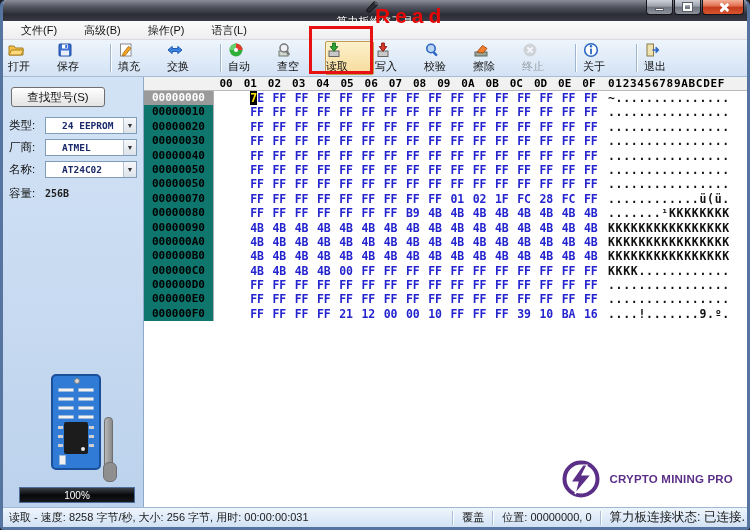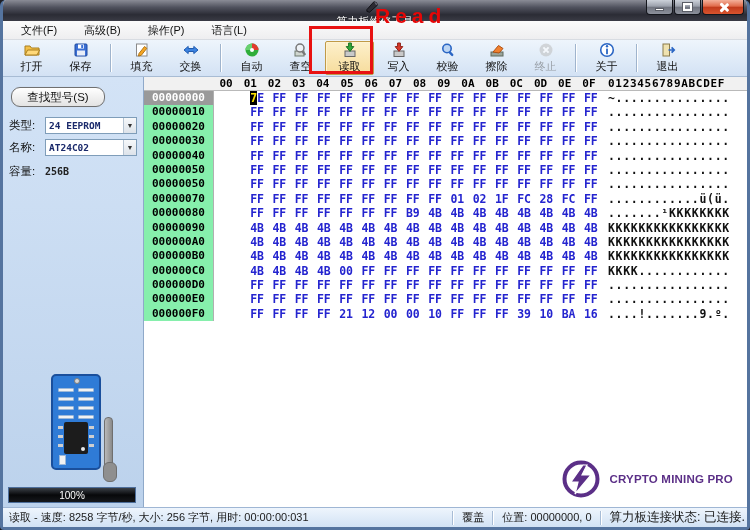--- a/index.html
+++ b/index.html
@@ -31,21 +31,21 @@
   .glyph-x::before { transform:rotate(45deg);} .glyph-x::after { transform:rotate(-45deg);}
   
   .menubar { position:absolute; left:0; top:21px; width:744px; height:19px;
              background:linear-gradient(#fbfbfb,#eeeef0); border-bottom:1px solid #d8dce2;
              display:flex; align-items:center; font-size:11px; color:#111; }
   .menu-item { padding:2px 9px; margin-left:9px; }
   
   .toolbar { position:absolute; left:0; top:40px; width:744px; height:37px;
              background:linear-gradient(#eef5fc,#d3e2f4);
              border-bottom:1px solid #a8bcd4; display:flex; align-items:center; padding-left:4px; }
-  .tb-btn { width:49px; height:34px; display:flex; flex-direction:column; align-items:center;
+  .tb-btn { width:49px; height:34px; display:flex; flex-direction:column; 
             justify-content:center; border:1px solid transparent; border-radius:2px; }
   .tb-btn .tb-icon { width:16px; height:16px; }
   .tb-btn .tb-label { font-size:11px; color:#111; margin-top:1px; }
   .tb-btn.disabled .tb-label { color:#9aa0a8; }
   .tb-btn.disabled .tb-icon { filter:grayscale(1); opacity:.55; }
   .tb-btn.highlight { background:linear-gradient(#fdf0cb,#f6dc9c);
             border:1px solid #c09a48; box-shadow:inset 0 0 0 1px #fff3d0; }
   .tb-sep { width:2px; height:28px; margin:0 5px;
             background:linear-gradient(90deg,#9fb4cd 50%,#ffffff 50%); }
   
@@ -53,28 +53,28 @@
               border:3px solid #e81111; z-index:40; }
   .anno-text { position:absolute; left:372px; top:4px; z-index:40;
                font-size:21px; font-weight:bold; letter-spacing:5px; color:#e60606; }
   
   .content { position:absolute; left:0; top:77px; width:744px; height:430px; display:flex; }
   .sidebar { width:141px; height:100%; position:relative;
              background:linear-gradient(#d3e3f6,#bcd2ec);
              border-right:1px solid #8fa9c9; padding:8px 6px 0 6px; }
   .find-btn { width:94px; height:20px; font-size:11.5px; color:#111;
               background:linear-gradient(#ffffff,#e3e3e3); border:1px solid #707070;
-              border-radius:9px; box-shadow:0 0 0 1px #cfdff2; display:flex;
+              border-radius:3px; box-shadow:0 0 0 1px #cfdff2; display:flex;
               align-items:center; justify-content:center; margin:2px 0 10px 2px; }
   .field-row { display:flex; align-items:center; margin-bottom:5px;justify-content:flex-end; }
   .field-label { width:36px; font-size:11.5px; color:#111; }
   .combo { flex:1; height:17px; background:#fff; border:1px solid #7f9db9;
            display:flex; align-items:center; position:relative; }
   .combo-value { flex:1; font-family:"DejaVu Sans Mono", monospace; font-weight:bold;
-           font-size:9.5px; color:#1b2a6b; padding-left:3px; white-space:nowrap; overflow:hidden; }
+           font-size:9.5px; color:#1b2a6b; padding-left:16px; white-space:nowrap; overflow:hidden; }
   .combo-arrow { width:13px; height:100%; display:flex; align-items:center; justify-content:center;
            font-size:7px; color:#333; background:linear-gradient(#f6f8fa,#dde3ea);
            border-left:1px solid #b5c3d2; }
   .cap-row { display:flex; align-items:center; margin-top:8px; }
   .cap-value { font-family:"DejaVu Sans Mono", monospace; font-weight:bold;
                font-size:10px; color:#222; }
   
   .socket { position:absolute; left:48px; top:297px; width:50px; height:96px;
             background:#2f7bd6; border:2px solid #1a4f9c; border-radius:5px; }
   .socket .screw { position:absolute; left:21px; top:2px; width:6px; height:6px;
@@ -87,35 +87,35 @@
           border-radius:50%; background:#e8e8e8; }
   .chip-leg { position:absolute; width:5px; height:3px; background:#cfcfcf; }
   .socket .bslot { position:absolute; left:6px; bottom:3px; width:7px; height:10px;
           background:#f2f2f2; border:1px solid #9db8d8; }
   .lever { position:absolute; left:101px; top:340px; width:9px; height:52px;
            background:linear-gradient(90deg,#b9b9b9,#8a8a8a); border:1px solid #6f6f6f;
            border-radius:4px; }
   .lever::after { content:""; position:absolute; left:-2px; top:44px; width:12px;
            height:18px; background:#8f8f8f; border:1px solid #6f6f6f; border-radius:6px; }
   
-  .progress { position:absolute; left:5px; bottom:4px; width:128px; height:16px;
+  .progress { position:absolute; left:16px; bottom:4px; width:116px; height:16px;
               border:1px solid #4d6e9b; background:linear-gradient(#3a3f46 0%, #07080a 50%, #16181c 100%);
               display:flex; align-items:center; justify-content:center; }
   .progress span { color:#fff; font-size:10px; }
   
   .hexpanel { flex:1; height:100%; background:#fff; position:relative;
               font-family:"DejaVu Sans Mono", monospace; }
   .hex-header { height:14px; background:#f1f1f1; border-bottom:1px solid #b9b9b9;
               display:flex; font-weight:bold; font-size:11px; color:#000; }
   .hh-gutter { width:70px; }
   .hh-cols { width:388px; display:flex; }
   .hh-cols span { width:24.2px; text-align:center; }
   .hh-ascii { font-weight:bold; letter-spacing:0.7px; padding-left:6px; }
   .hex-row { display:flex; height:14.4px; font-size:11.5px; }
-  .hr-addr { width:70px; height:100%; background:#86efac; border-right:1px solid #b0b0b0;
+  .hr-addr { width:70px; height:100%; background:#0f766e; border-right:1px solid #b0b0b0;
              color:#000; font-weight:bold; font-size:11px; text-align:center; line-height:14.4px; }
   .hex-row.sel .hr-addr { background:#9a9a9a; color:#fff; }
   .hr-bytes { width:388px; display:flex;padding-left:32px; }
   .hr-bytes span { width:24.2px; text-align:center; font-weight:bold; color:#2424cf; }
   .hr-bytes .cursor-nib { background:#000; color:#ffe400; }
   .hr-ascii { font-weight:bold; color:#111; letter-spacing:0.7px; padding-left:6px;
               white-space:pre; }
   
   .logo { position:absolute; right:14px; bottom:28px; display:flex; align-items:center; z-index:5; }
   .logo-text { margin-left:8px; color:#5b2f87; font-weight:bold; line-height:1.1; }
@@ -275,20 +275,27 @@
       <div class="find-btn">查找型号(S)</div>
       <div id="fields">
           <div class="field-row">
             <span class="field-label">类型:</span>
             <div class="combo">
               <span class="combo-value">24 EEPROM</span>
               <span class="combo-arrow">▼</span>
             </div>
           </div>
           <div class="field-row">
+            <span class="field-label">厂商:</span>
+            <div class="combo">
+              <span class="combo-value">ATMEL</span>
+              <span class="combo-arrow">▼</span>
+            </div>
+          </div>
+          <div class="field-row">
             <span class="field-label">名称:</span>
             <div class="combo">
               <span class="combo-value">AT24C02</span>
               <span class="combo-arrow">▼</span>
             </div>
           </div>
         </div>
       <div class="cap-row">
         <span class="field-label">容量:</span>
         <span class="cap-value">256B</span>

